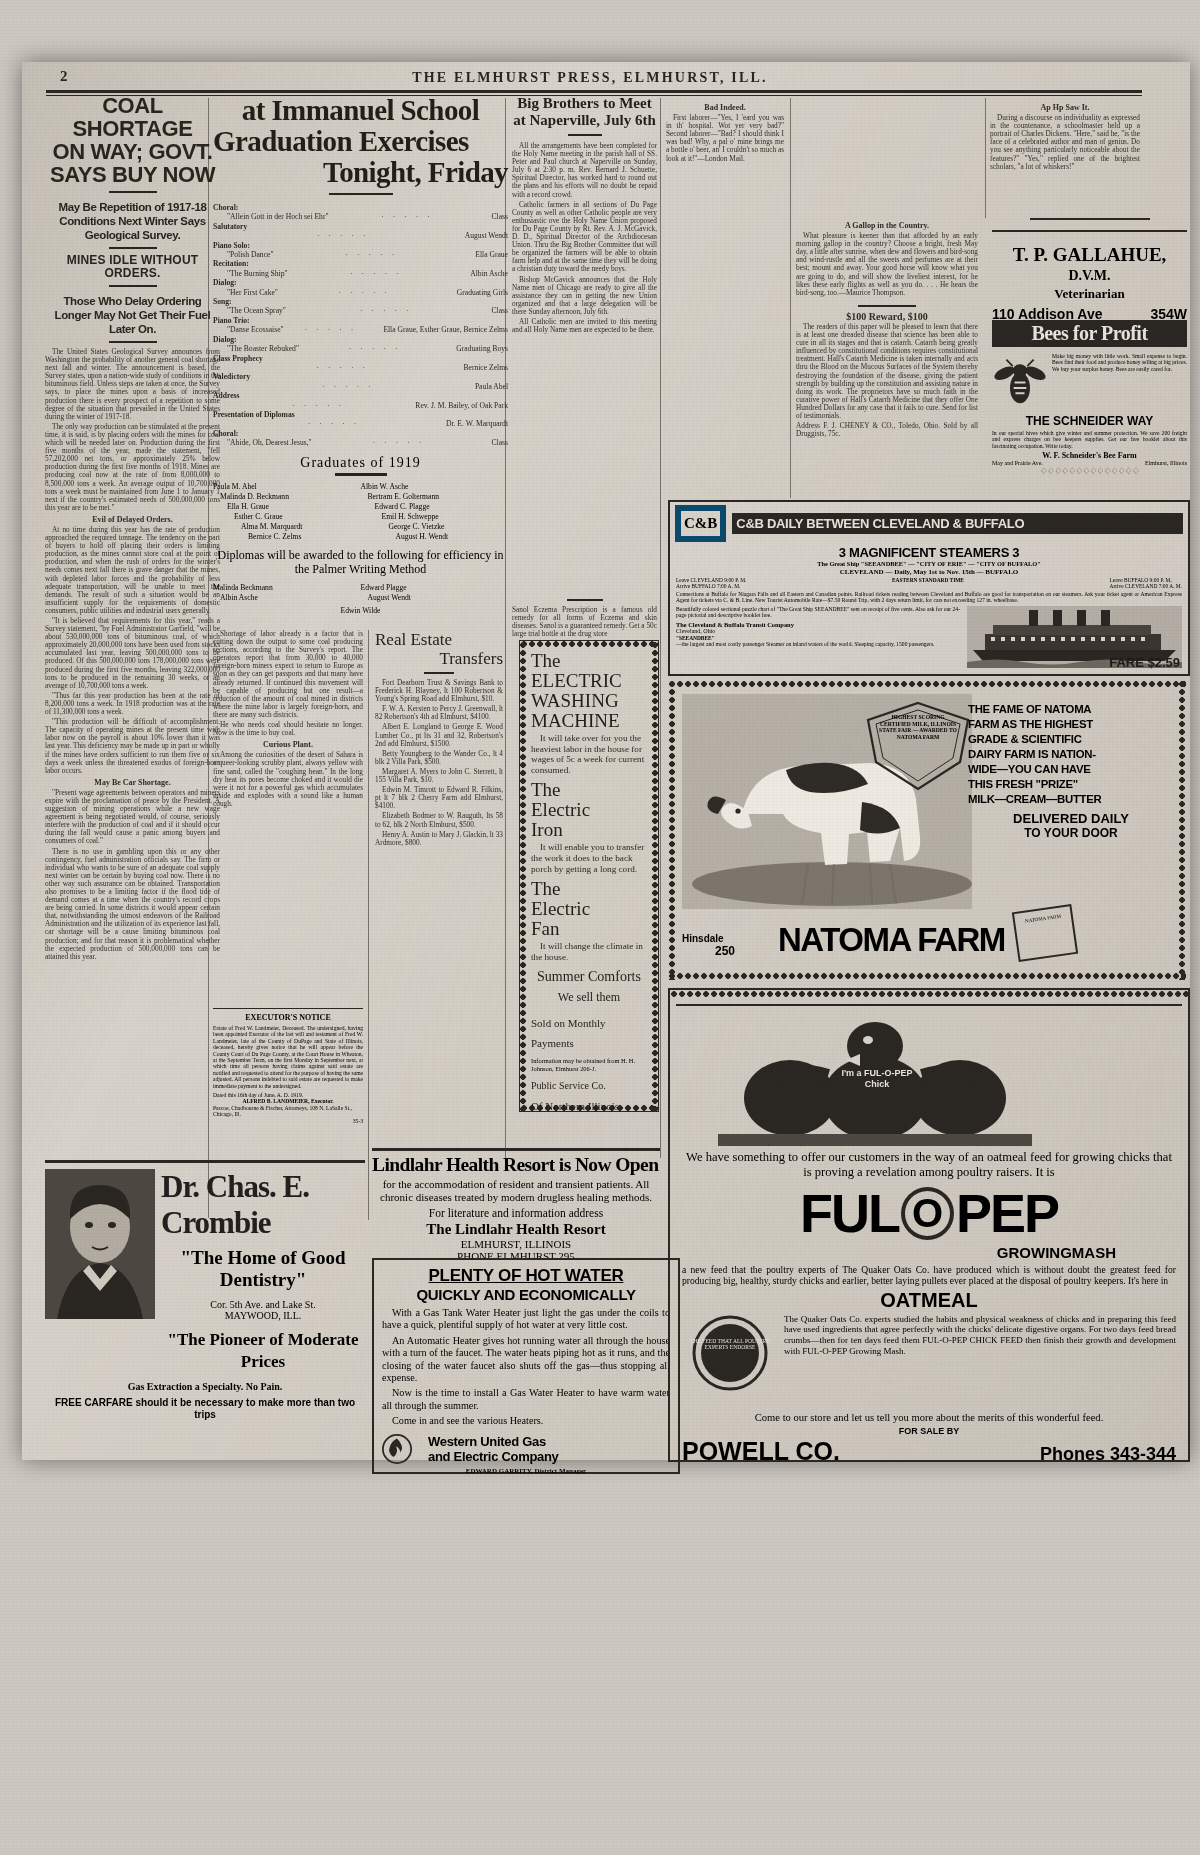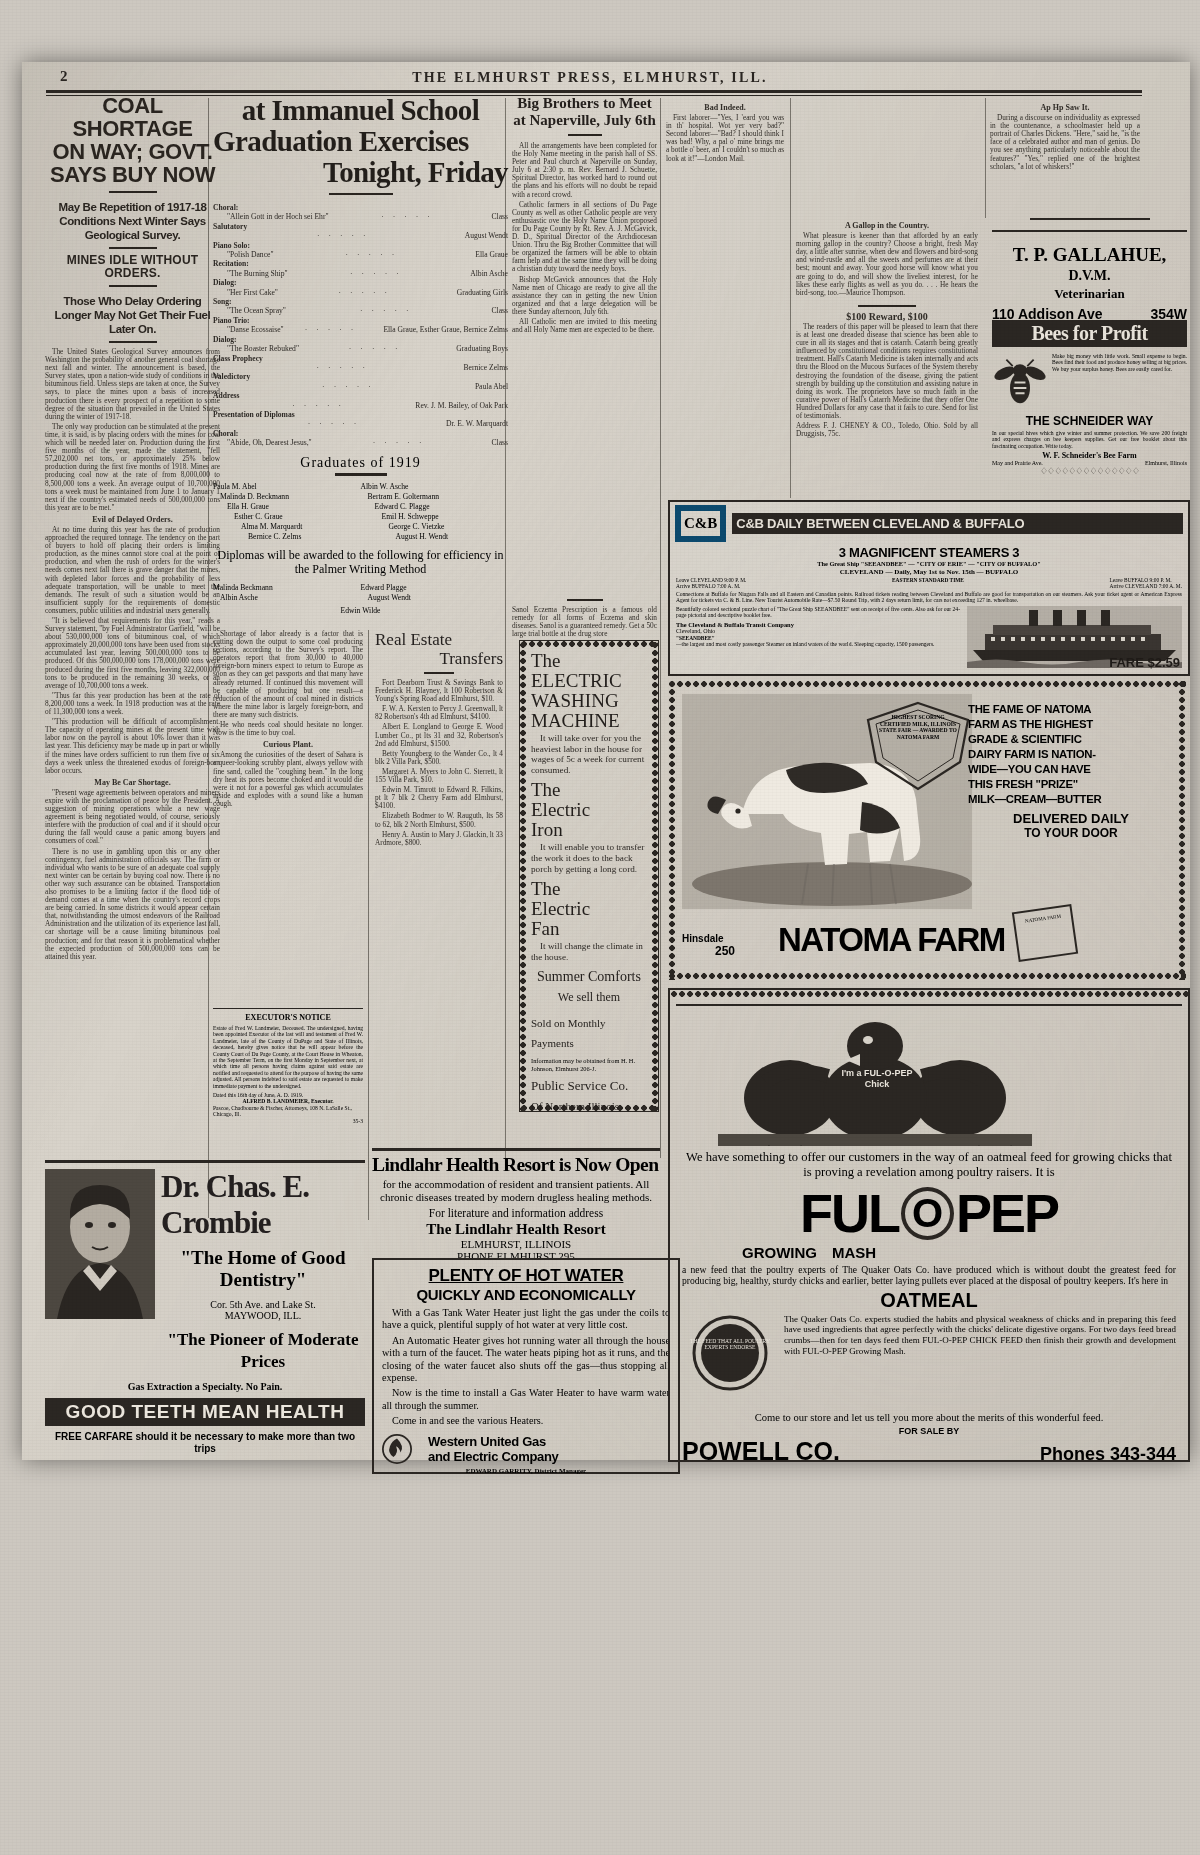--- a/index.html
+++ b/index.html
@@ -327,21 +327,21 @@
         <div class="elec-h">Iron</div>
         <div class="elec-b" style="text-indent: 9px; margin: 2px 0px 5px;">It will enable you to transfer the work it does to the back porch by getting a long cord.</div>
         <div class="elec-h">The</div>
         <div class="elec-h">Electric</div>
         <div class="elec-h">Fan</div>
         <div class="elec-b" style="text-indent: 9px; margin: 2px 0px 5px;">It will change the climate in the house.</div>
         <div class="elec-h" style="font-size:14px;text-align:center;">Summer Comforts</div>
         <div class="elec-h" style="font-size:12px;text-align:center;">We sell them</div>
         <div class="elec-h" style="font-size:11px;margin-top:6px;">Sold on Monthly Payments</div>
         <div class="" style="font-size:6.4px;line-height:7.4px;margin-top:4px;">Information may be obtained from H. H. Johnson, Elmhurst 206-J.</div>
-        <div class="elec-h" style="font-size:13px;margin-top:4px;font-family:Liberation Serif, serif;">Public Service Co.</div>
+        <div class="elec-h" style="font-size:10px;margin-top:4px;font-family:Liberation Serif, serif;">Public Service Co.</div>
         <div class="elec-h" style="font-size:11px;">Of Northern Illinois</div>
       </div>
   </div>
 
   <div class="bodytext blur" style="position:absolute;left:666px;top:100px;width:118px;">
     <div class="xh">Bad Indeed.</div>
     <p>First laborer—"Yes, I 'eard you was in th' hospital. Wot yer very bad?" Second laborer—"Bad? I should think I was bad! Why, a pal o' mine brings me a bottle o' beer, an' I couldn't so much as look at it!"—London Mail.</p>
   </div>
 
   <div class="bodytext blur" style="position:absolute;left:796px;top:218px;width:182px;">
@@ -541,21 +541,20 @@
       </div>
       <div style="flex:1;">
         <div class="crom-name">Dr. Chas. E. Crombie</div>
         <div class="crom-q" style="text-align:center;margin-top:6px;">"The Home of Good Dentistry"</div>
         <div style="font-size:10px;text-align:center;margin-top:8px;">Cor. 5th Ave. and Lake St.</div>
         <div style="font-size:10px;text-align:center;">MAYWOOD, ILL.</div>
         <div class="crom-q" style="text-align:center;margin-top:8px;font-size:17px;">"The Pioneer of Moderate Prices</div>
       </div>
     </div>
     <div style="font-size:10px;text-align:center;margin-top:8px;font-weight:bold;">Gas Extraction a Specialty.   No Pain.</div>
-    <div class="crom-bar" style="margin-top:6px;">GOOD TEETH MEAN HEALTH</div>
     <div style="font:bold 10px 'Liberation Sans',sans-serif;text-align:center;margin-top:5px;line-height:12px;">FREE CARFARE should it be necessary to make more than two trips</div>
   </div>
 
   <div class="blur" style="position:absolute;left:372px;top:1258px;width:288px;height:200px;border:2px solid #2b2723;padding:6px 8px;">
     <div class="gasbar" style="font-size:17px;text-align:center;letter-spacing:-.3px;text-decoration:underline;">PLENTY OF HOT WATER</div>
     <div class="gasbar" style="font-size:15px;text-align:center;letter-spacing:-.3px;">QUICKLY AND ECONOMICALLY</div>
     <div style="font-size:10.2px;line-height:12.4px;text-align:justify;margin-top:4px;text-indent:10px;">With a Gas Tank Water Heater just light the gas under the coils to have a quick, plentiful supply of hot water at very little cost.</div>
     <div style="font-size:10.2px;line-height:12.4px;text-align:justify;margin-top:3px;text-indent:10px;">An Automatic Heater gives hot running water all through the house with a turn of the faucet. The water heats piping hot as it runs, and the closing of the water faucet also shuts off the gas—thus stopping all expense.</div>
     <div style="font-size:10.2px;line-height:12.4px;text-align:justify;margin-top:3px;text-indent:10px;">Now is the time to install a Gas Water Heater to have warm water all through the summer.</div>
     <div style="font-size:10.2px;line-height:12.4px;text-align:justify;margin-top:3px;text-indent:10px;">Come in and see the various Heaters.</div>
@@ -592,21 +591,21 @@
       <div style="position:absolute;left:128px;top:52px;width:78px;text-align:center;color:#e9e4db;font:bold 9px 'Liberation Sans',sans-serif;line-height:11px;">I'm a FUL-O-PEP Chick</div>
     </div>
 
     <div style="position:absolute;left:12px;top:160px;width:494px;">
       <div style="font-size:12.6px;line-height:15px;text-align:center;">We have something to offer our customers in the way of an oatmeal feed for growing chicks that is proving a revelation among poultry raisers. It is</div>
       <div style="display:flex;align-items:center;justify-content:center;gap:2px;margin-top:2px;">
         <span class="fulo" style="font-size:54px;letter-spacing:-2px;">FUL</span>
         <span class="fulo" style="font-size:40px;border:4px solid #2b2723;border-radius:50%;padding:0 7px;">O</span>
         <span class="fulo" style="font-size:54px;letter-spacing:-2px;">PEP</span>
       </div>
-      <div style="display:flex;justify-content:flex-start;padding:0 60px;gap:15px;">
+      <div style="display:flex;justify-content:flex-end;padding:0 60px;">
         <span class="fulo" style="font-size:15px;">GROWING</span>
         <span class="fulo" style="font-size:15px;">MASH</span>
       </div>
       <div style="font-size:9.6px;line-height:11.4px;text-align:justify;margin-top:3px;">a new feed that the poultry experts of The Quaker Oats Co. have produced which is without doubt the greatest feed for producing big, healthy, sturdy chicks and earlier, better laying pullets ever placed at the disposal of poultry keepers. It's here in</div>
       <div class="fulo" style="font-size:20px;text-align:center;margin-top:2px;">OATMEAL</div>
       <div style="display:flex;gap:6px;margin-top:2px;">
         <div style="width:96px;">
           <svg viewBox="0 0 96 78" width="96" height="78" aria-hidden="true">
             <circle cx="48" cy="39" r="36" fill="none" stroke="#2b2723" stroke-width="3"></circle>
             <circle cx="48" cy="39" r="29" fill="#2b2723"></circle>

